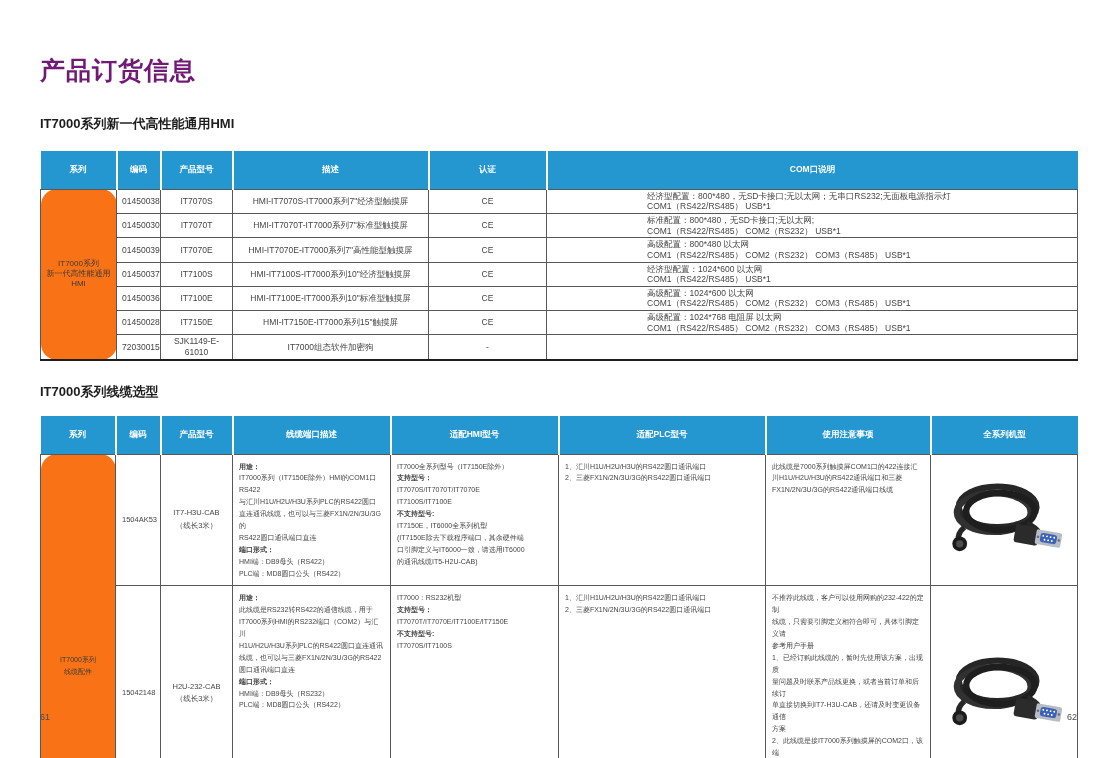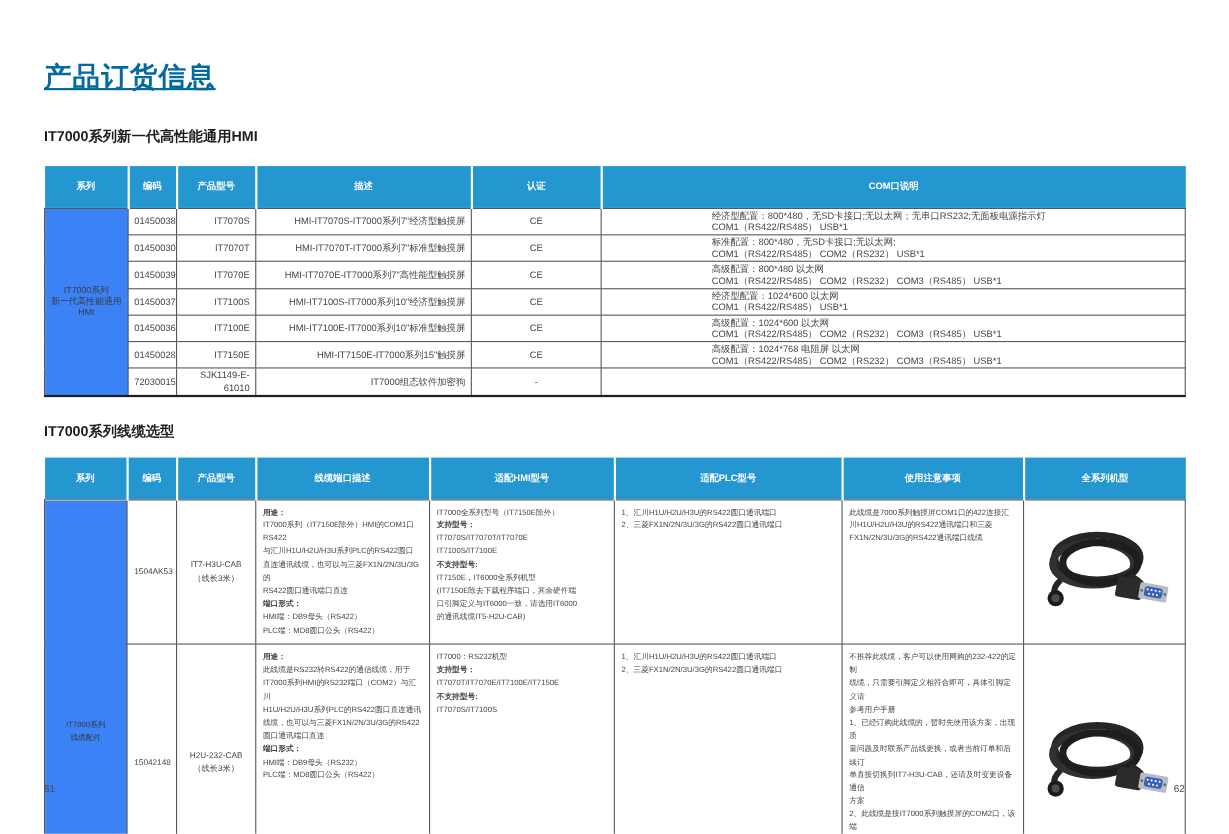--- a/index.html
+++ b/index.html
@@ -1,37 +1,37 @@
 <!DOCTYPE html>
 <html><head>
 <meta charset="utf-8">
 <style>
   * { margin:0; padding:0; box-sizing:border-box; }
   html,body { background:#ffffff; }
   body { width:1117px; height:758px; font-family:"Liberation Sans","DejaVu Sans",sans-serif; color:#3f3f3f; position:relative; overflow:hidden; }
   .content { position:absolute; left:40px; top:0; width:1037px; padding-top:56px; }
 
-  .doc-title { font-size:25px; font-weight:bold; color:#0369a1; letter-spacing:1px; line-height:1.15;text-decoration:underline; }
+  .doc-title { font-size:25px; font-weight:bold; color:#701a75; letter-spacing:1px; line-height:1.15; }
   .section-title { font-size:13px; font-weight:bold; color:#1d1d1d; }
   .sec1 { margin-top:30px; }
   .sec2 { margin-top:22px; }
 
   table.tbl { border-collapse:collapse; table-layout:fixed; width:1037px; border-bottom:2px solid #1e1e1e; }
   .t1 { margin-top:18px; }
   .t2 { margin-top:15px; }
 
   .tbl th { background:#2496d0; color:#ffffff; font-size:8.5px; font-weight:bold; height:17px; text-align:center; border-left:2px solid #ffffff; padding:13px 2px; }
   .tbl th:first-child { border-left:none; }
 
   .tbl td { border:1px solid #585858; font-size:8.5px; color:#454545; vertical-align:middle; overflow:hidden; }
   .t1 td { height:21px; padding:1px 5px; }
   .t1 tr.dense td { line-height:1.25; }
 
-  td.series-cell { background:#3b82f6; text-align:center; white-space:pre-line; font-size:8px; color:#3a3a3a; line-height:1.5; padding:2px; }
-  .t1 td.code-cell, .t1 td.model-cell, .t1 td.desc-cell { text-align:right; }
+  td.series-cell { background:#f97316; text-align:center; white-space:pre-line; font-size:8px; color:#3a3a3a; line-height:1.5; padding:2px;border-radius:16px; }
+  .t1 td.code-cell, .t1 td.model-cell, .t1 td.desc-cell { text-align:center; }
   .t1 td.cert-cell { text-align:center; }
   .t1 td.com-cell { padding-left:100px; white-space:pre-line; line-height:1.3; }
 
   .t2 td { vertical-align:top; padding:6px; font-size:7px; line-height:1.7; }
   .t2 td.series-cell, .t2 td.code-cell, .t2 td.model-cell { vertical-align:middle; text-align:center; }
   .t2 td.model-cell { white-space:pre-line; font-size:7.5px; }
   .t2 td.code-cell { font-size:7.5px;margin-left:16px; }
   .t2 td.lines-cell div { min-height:11px; }
   .t2 .bl { font-weight:bold; }
   .t2 td.plc-slash { vertical-align:middle; text-align:center; font-size:10px; }

